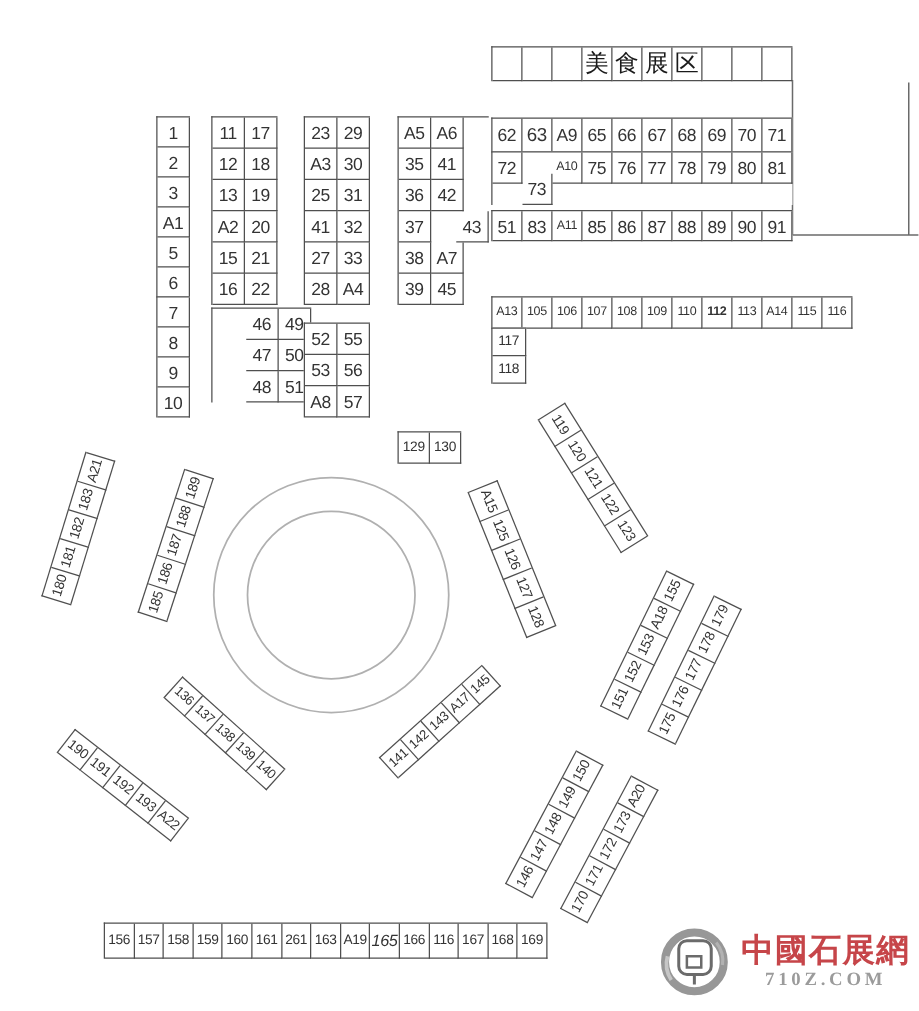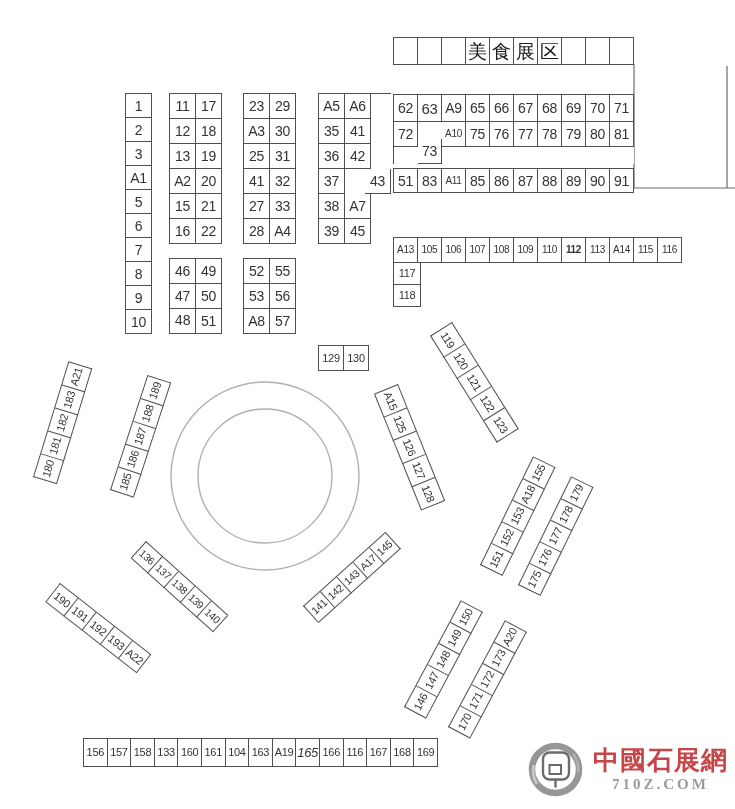--- a/index.html
+++ b/index.html
@@ -248,31 +248,31 @@
       </div>
       <div class="brow">
         <div class="bcell" style="width: 26px; height: 25px; font-size: 14px;">38</div>
         <div class="bcell" style="width: 26px; height: 25px; font-size: 14px;">A7</div>
       </div>
       <div class="brow">
         <div class="bcell" style="width: 26px; height: 25px; font-size: 14px;">39</div>
         <div class="bcell" style="width: 26px; height: 25px; font-size: 14px;">45</div>
       </div>
     </div>
-    <div class="block" style="left: 169px; top: 258px;">
+    <div class="block" style="left: 169px; top: 246px; padding-left: 27px;">
       <div class="brow">
         <div class="bcell" style="width: 26px; height: 25px; font-size: 14px;">46</div>
         <div class="bcell" style="width: 26px; height: 25px; font-size: 14px;">49</div>
       </div>
       <div class="brow">
         <div class="bcell" style="width: 26px; height: 25px; font-size: 14px;">47</div>
         <div class="bcell" style="width: 26px; height: 25px; font-size: 14px;">50</div>
       </div>
       <div class="brow">
-        <div class="bcell" style="width: 26px; height: 25px; font-size: 14px; font-family: Liberation Mono, monospace;">48</div>
+        <div class="bcell" style="width: 26px; height: 25px; font-size: 14px;">48</div>
         <div class="bcell" style="width: 26px; height: 25px; font-size: 14px;">51</div>
       </div>
     </div>
     <div class="block" style="left: 243px; top: 258px;">
       <div class="brow">
         <div class="bcell" style="width: 26px; height: 25px; font-size: 14px;">52</div>
         <div class="bcell" style="width: 26px; height: 25px; font-size: 14px;">55</div>
       </div>
       <div class="brow">
         <div class="bcell" style="width: 26px; height: 25px; font-size: 14px;">53</div>
@@ -287,24 +287,24 @@
       <div class="brow">
         <div class="bcell" style="width: 25px; height: 25px; font-size: 11px;">129</div>
         <div class="bcell" style="width: 25px; height: 25px; font-size: 11px;">130</div>
       </div>
     </div>
     <div class="block" style="left: 83px; top: 738px;">
       <div class="brow">
         <div class="bcell" style="width: 23.6px; height: 28px; font-size: 11px;">156</div>
         <div class="bcell" style="width: 23.6px; height: 28px; font-size: 11px;">157</div>
         <div class="bcell" style="width: 23.6px; height: 28px; font-size: 11px;">158</div>
-        <div class="bcell" style="width: 23.6px; height: 28px; font-size: 11px;">133</div>
+        <div class="bcell" style="width: 23.6px; height: 28px; font-size: 11px;">159</div>
         <div class="bcell" style="width: 23.6px; height: 28px; font-size: 11px;">160</div>
         <div class="bcell" style="width: 23.6px; height: 28px; font-size: 11px;">161</div>
-        <div class="bcell" style="width: 23.6px; height: 28px; font-size: 11px;">104</div>
+        <div class="bcell" style="width: 23.6px; height: 28px; font-size: 11px;">261</div>
         <div class="bcell" style="width: 23.6px; height: 28px; font-size: 11px;">163</div>
         <div class="bcell" style="width: 23.6px; height: 28px; font-size: 11px;">A19</div>
         <div class="bcell" style="width: 23.6px; height: 28px; font-size: 13px; font-style: italic;">165</div>
         <div class="bcell" style="width: 23.6px; height: 28px; font-size: 11px;">166</div>
         <div class="bcell" style="width: 23.6px; height: 28px; font-size: 11px;">116</div>
         <div class="bcell" style="width: 23.6px; height: 28px; font-size: 11px;">167</div>
         <div class="bcell" style="width: 23.6px; height: 28px; font-size: 11px;">168</div>
         <div class="bcell" style="width: 23.6px; height: 28px; font-size: 11px;">169</div>
       </div>
     </div>

